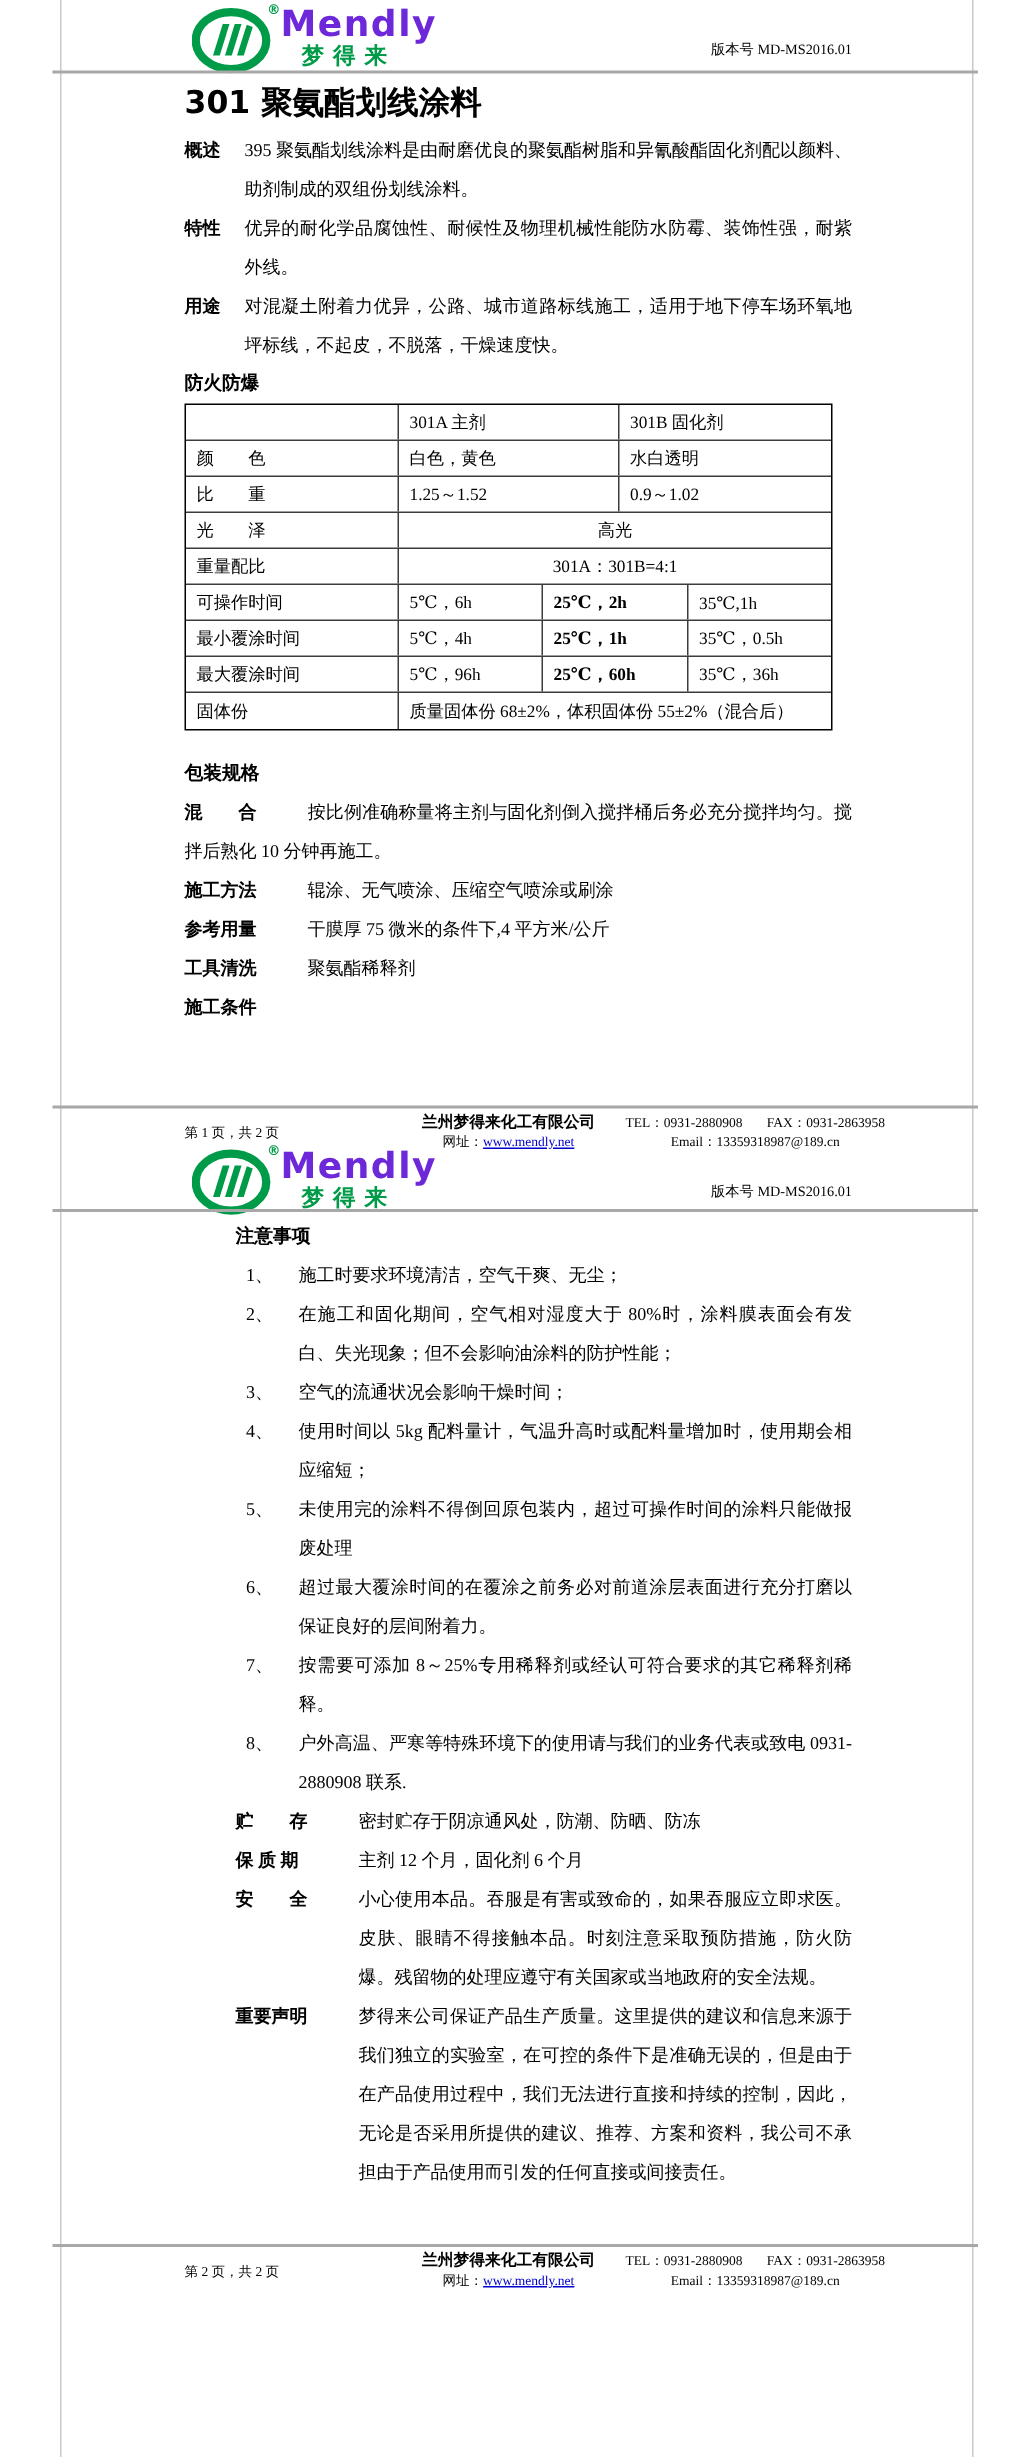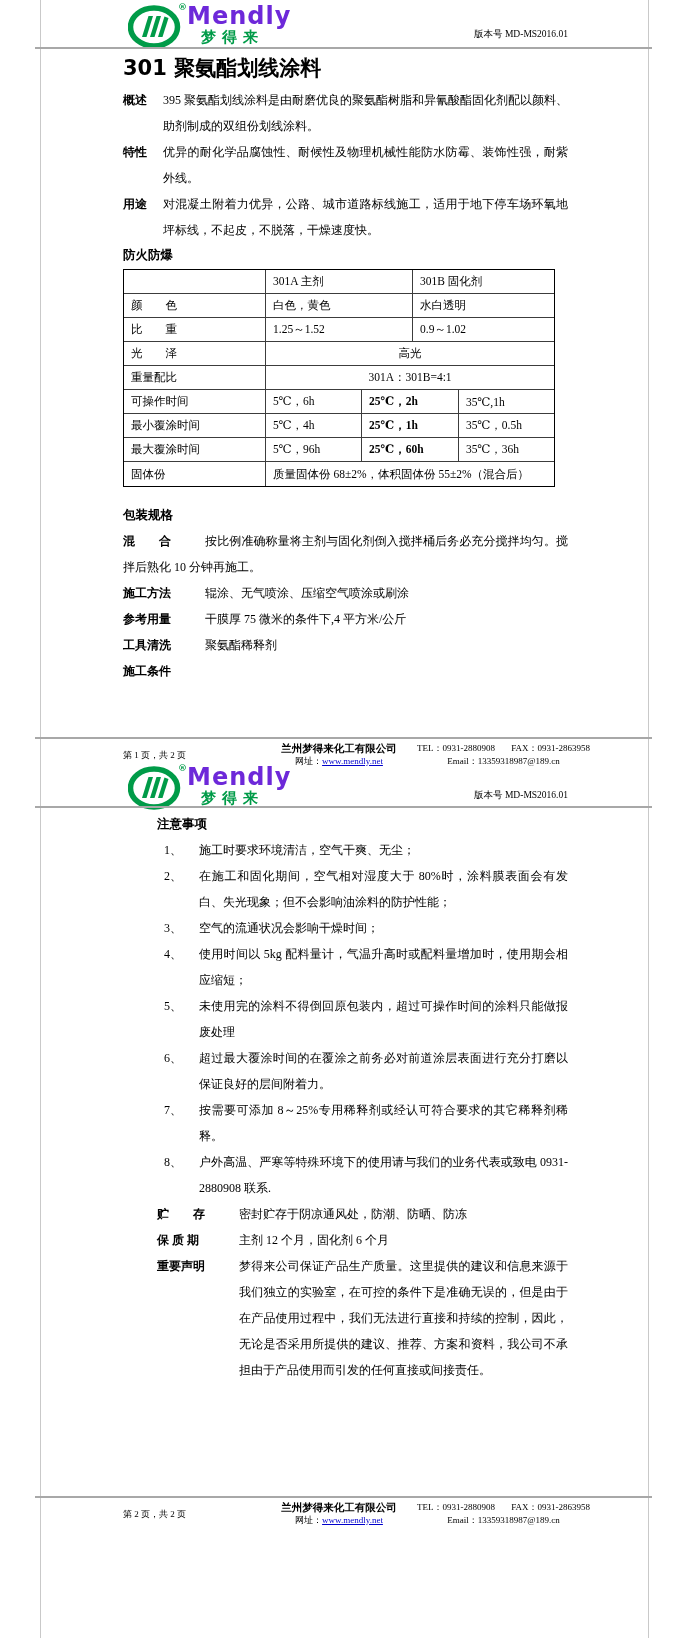--- a/index.html
+++ b/index.html
@@ -288,20 +288,24 @@
 
     <p class="citem">
       <span class="citem-label">贮　　存</span>
       <span>密封贮存于阴凉通风处，防潮、防晒、防冻</span>
     </p>
     <p class="citem">
       <span class="citem-label">保 质 期</span>
       <span>主剂 12 个月，固化剂 6 个月</span>
     </p>
     <p class="citem">
+      <span class="citem-label">安　　全</span>
+      <span>小心使用本品。吞服是有害或致命的，如果吞服应立即求医。皮肤、眼睛不得接触本品。时刻注意采取预防措施，防火防爆。残留物的处理应遵守有关国家或当地政府的安全法规。</span>
+    </p>
+    <p class="citem">
       <span class="citem-label">重要声明</span>
       <span>梦得来公司保证产品生产质量。这里提供的建议和信息来源于我们独立的实验室，在可控的条件下是准确无误的，但是由于在产品使用过程中，我们无法进行直接和持续的控制，因此，无论是否采用所提供的建议、推荐、方案和资料，我公司不承担由于产品使用而引发的任何直接或间接责任。</span>
     </p>
   </div>
 
   <div class="rule rule-f2"></div>
   <div class="pfoot foot2">
     <div class="pf-page">第 2 页，共 2 页</div>
     <div class="pf-mid">
       <div class="pf-company">兰州梦得来化工有限公司</div>

